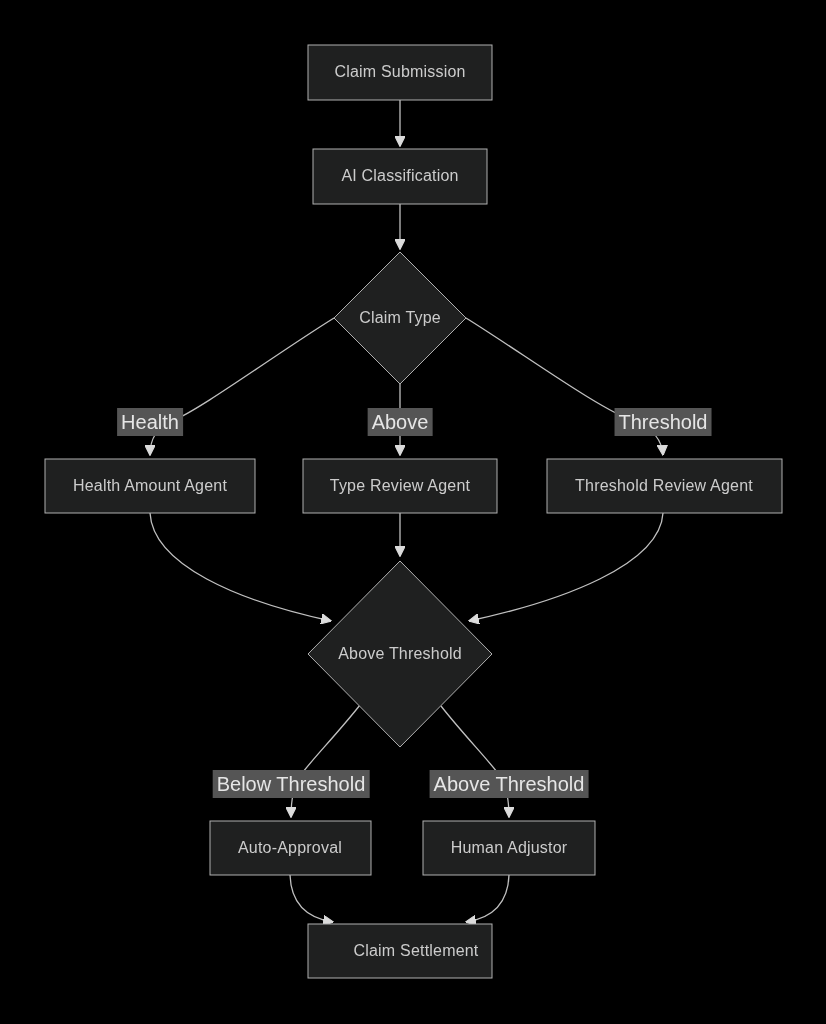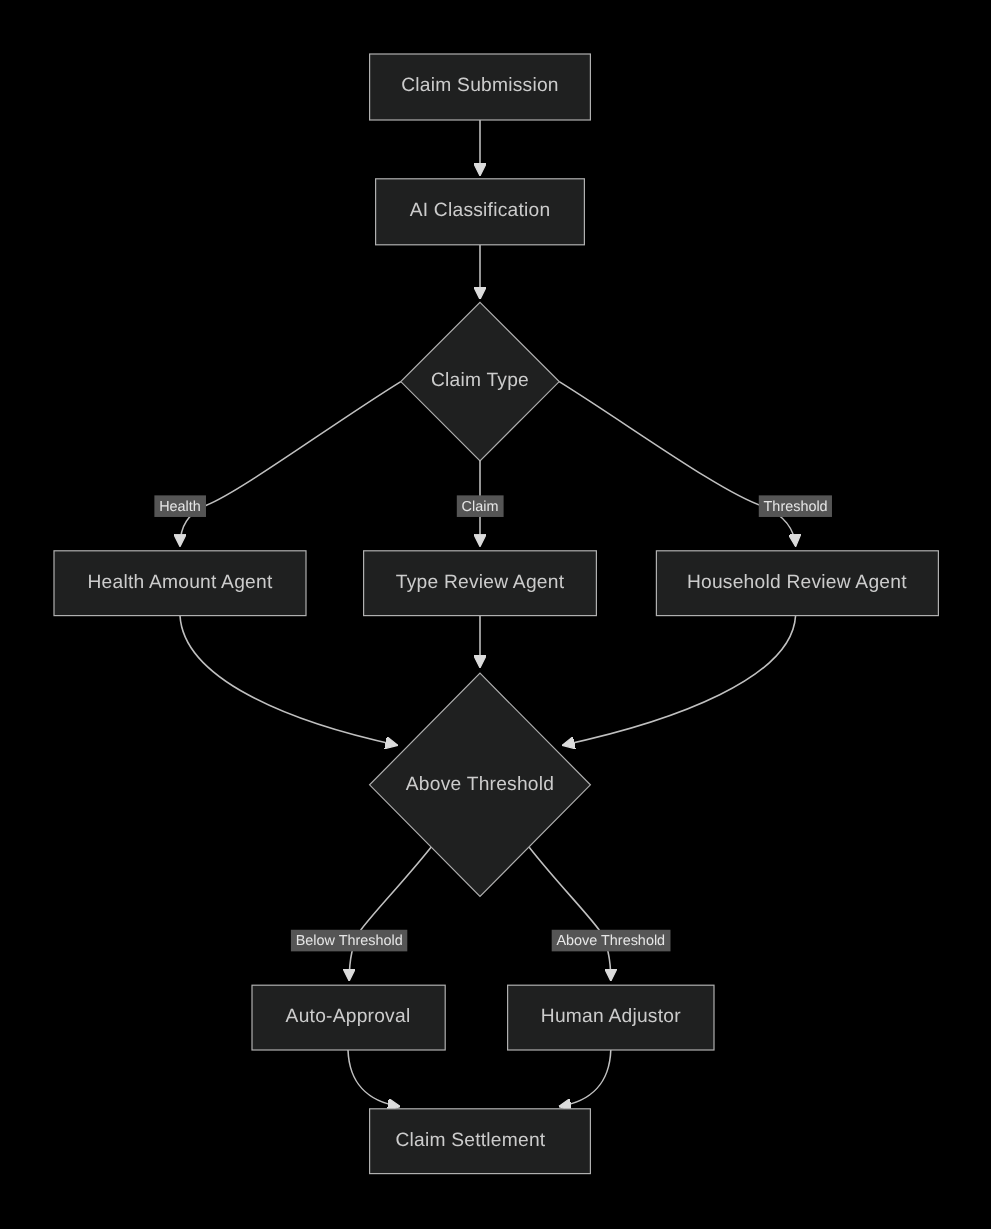--- a/index.html
+++ b/index.html
@@ -31,21 +31,21 @@
     font-size:16px;
     white-space:nowrap;
     text-align:center;
     letter-spacing:0.2px;
   }
   .edge-label{
     position:absolute;
     transform:translate(-50%,-50%);
     background:var(--edge-label-bg);
     color:var(--edge-label-text);
-    font-size:12px;
+    font-size:20px;
     line-height:1.2;
     padding:2px 4px;
     white-space:nowrap;
   }
 </style>
 </head>
 <body>
 
 <div class="canvas">
 
@@ -83,25 +83,25 @@
       <rect class="shape-rect" x="423" y="821" width="172" height="54"></rect>
       <rect class="shape-rect" x="308" y="924" width="184" height="54"></rect>
     </g>
   </svg>
 
   <div class="node-label" style="left:400px;top:72px">Claim Submission</div>
   <div class="node-label" style="left:400px;top:176px">AI Classification</div>
   <div class="node-label" style="left:400px;top:318px">Claim Type</div>
   <div class="node-label" style="left:150px;top:486px">Health Amount Agent</div>
   <div class="node-label" style="left:400px;top:486px">Type Review Agent</div>
-  <div class="node-label" style="left:664px;top:486px">Household Review Agent</div>
+  <div class="node-label" style="left:664px;top:486px">Threshold Review Agent</div>
   <div class="node-label" style="left:400px;top:654px">Above Threshold</div>
   <div class="node-label" style="left:290px;top:848px">Auto-Approval</div>
   <div class="node-label" style="left:509px;top:848px">Human Adjustor</div>
-  <div class="node-label" style="left:392px;top:951px">Claim Settlement</div>
+  <div class="node-label" style="left:416px;top:951px">Claim Settlement</div>
 
   <div class="edge-label" style="left:150px;top:422px">Health</div>
-  <div class="edge-label" style="left:400px;top:422px">Claim</div>
+  <div class="edge-label" style="left:400px;top:422px">Above</div>
   <div class="edge-label" style="left:663px;top:422px">Threshold</div>
   <div class="edge-label" style="left:291px;top:784px">Below Threshold</div>
   <div class="edge-label" style="left:509px;top:784px">Above Threshold</div>
 
 </div>
 
 </body></html>

